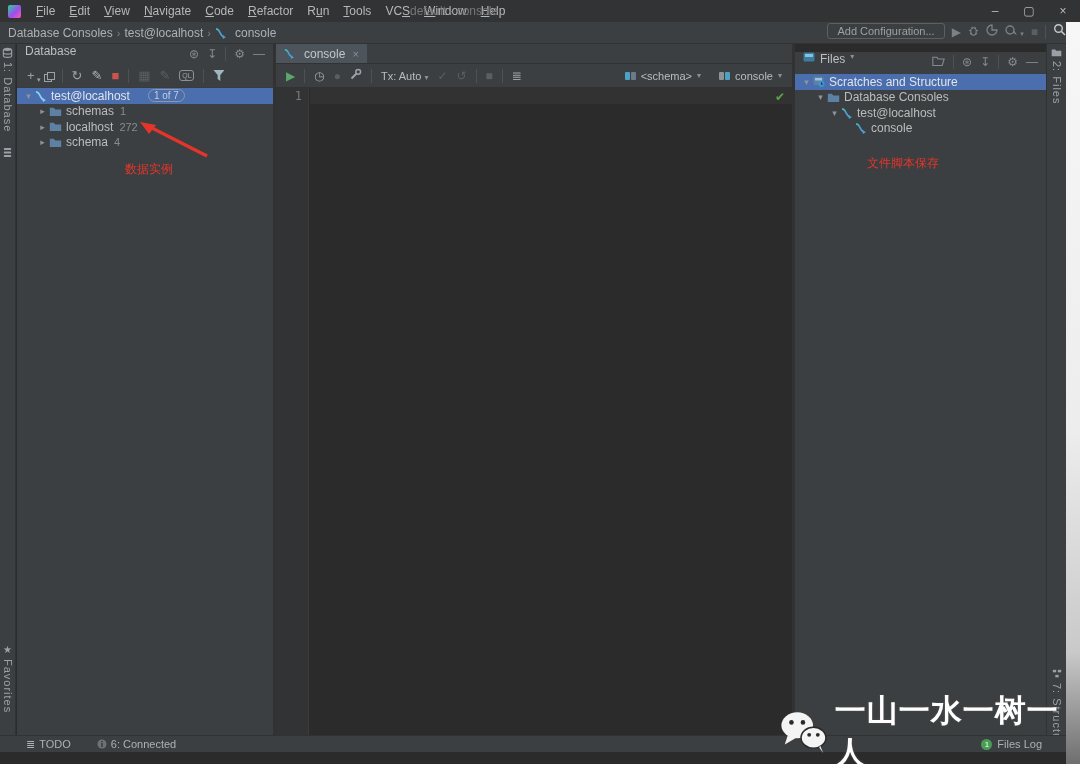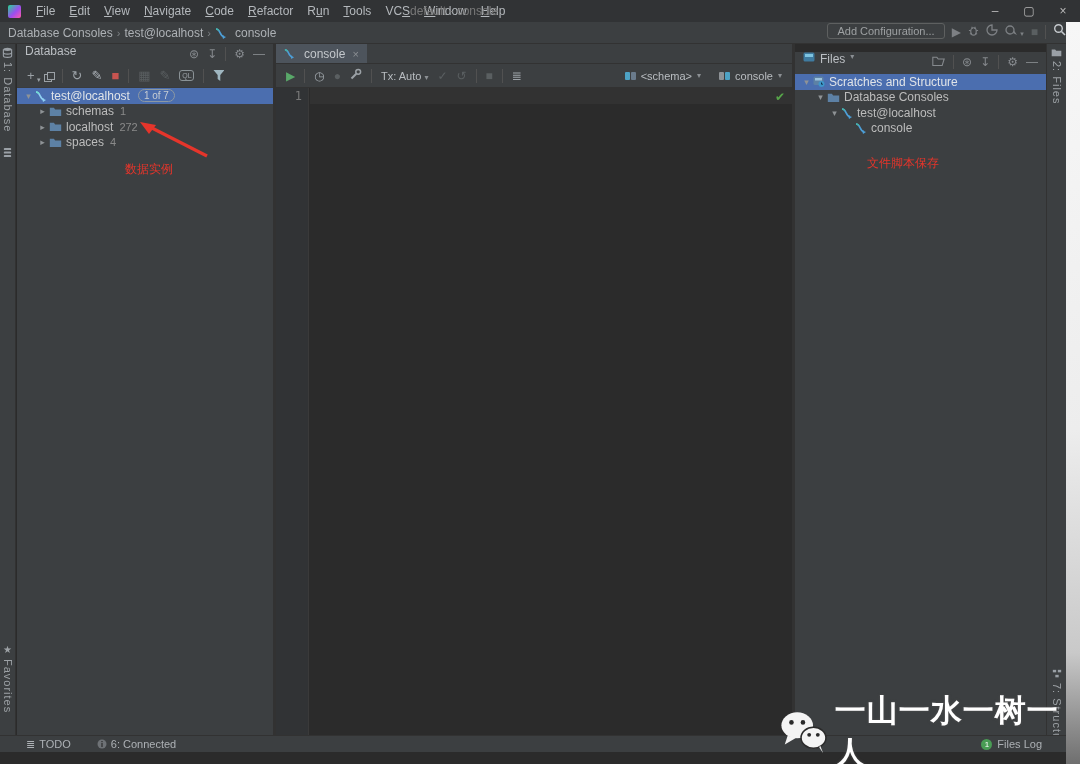--- a/index.html
+++ b/index.html
@@ -46,21 +46,21 @@
   .hdr-icons { margin-left:auto; display:flex; align-items:center; gap:8px; padding-right:8px;
     color:#868a8e; font-size:12px; }
   .db-toolbar { height:24px; display:flex; align-items:center; gap:9px; padding-left:10px;
     font-size:13px; color:#9ba1a6; border-bottom:1px solid #393b3d; }
   .tree { font-size:12px; }
   .trow { height:15.5px; display:flex; align-items:center; color:#bcbcbc; white-space:nowrap; }
   .trow.sel { background:#4b6eaf; color:#e0e4e8; }
   .chev { width:13px; text-align:center; color:#8f9396; font-size:9px; flex:none; }
   .ticon { flex:none; margin-right:4px; display:flex; }
   .count { color:#8a8a8a; margin-left:6px; font-size:11px; }
-  .badge { margin-left:8px; font-size:10px; color:#c7cdd3; border:1px solid #8d99a3; border-radius:7px;
+  .badge { margin-left:18px; font-size:10px; color:#c7cdd3; border:1px solid #8d99a3; border-radius:7px;
     padding:0 5px; line-height:11px; }
   .folder-svg { width:13px; height:11px; }
 
   
   .editor { position:absolute; left:276px; top:44px; width:516px; height:691px; background:#2b2b2b; }
   .tabbar { height:20px; background:#3c3f41; border-bottom:1px solid #323232; display:flex; }
   .tab { background:#4d545c; padding:0 8px; display:flex; align-items:center; gap:5px; font-size:12px;
     color:#c3c7cb; }
   .tab .x { color:#8b8f93; font-size:11px; margin-left:2px; }
   .ed-toolbar { height:24px; background:#3c3f41; border-bottom:1px solid #323232; display:flex;
@@ -262,21 +262,21 @@
         <span>localhost</span>
         <span class="count">272</span>
       </div>
       <div class="trow" style="padding-left:19px">
         <span class="chev">▸</span>
         <span class="ticon">
           <svg class="folder-svg" viewBox="0 0 16 12">
               <path d="M1 1.5 h5 l1.6 2 H15 v8 H1 z" fill="#5d81a5"></path>
             </svg>
         </span>
-        <span>spaces</span>
+        <span>schema</span>
         <span class="count">4</span>
       </div>
     </div>
   </div>
 
   <div style="position:absolute; left:273px; top:44px; width:3px; height:691px; background:#323232;"></div>
   <div style="position:absolute; left:792px; top:44px; width:3px; height:691px; background:#323232;"></div>
 
   <div class="editor">
     <div class="tabbar">

